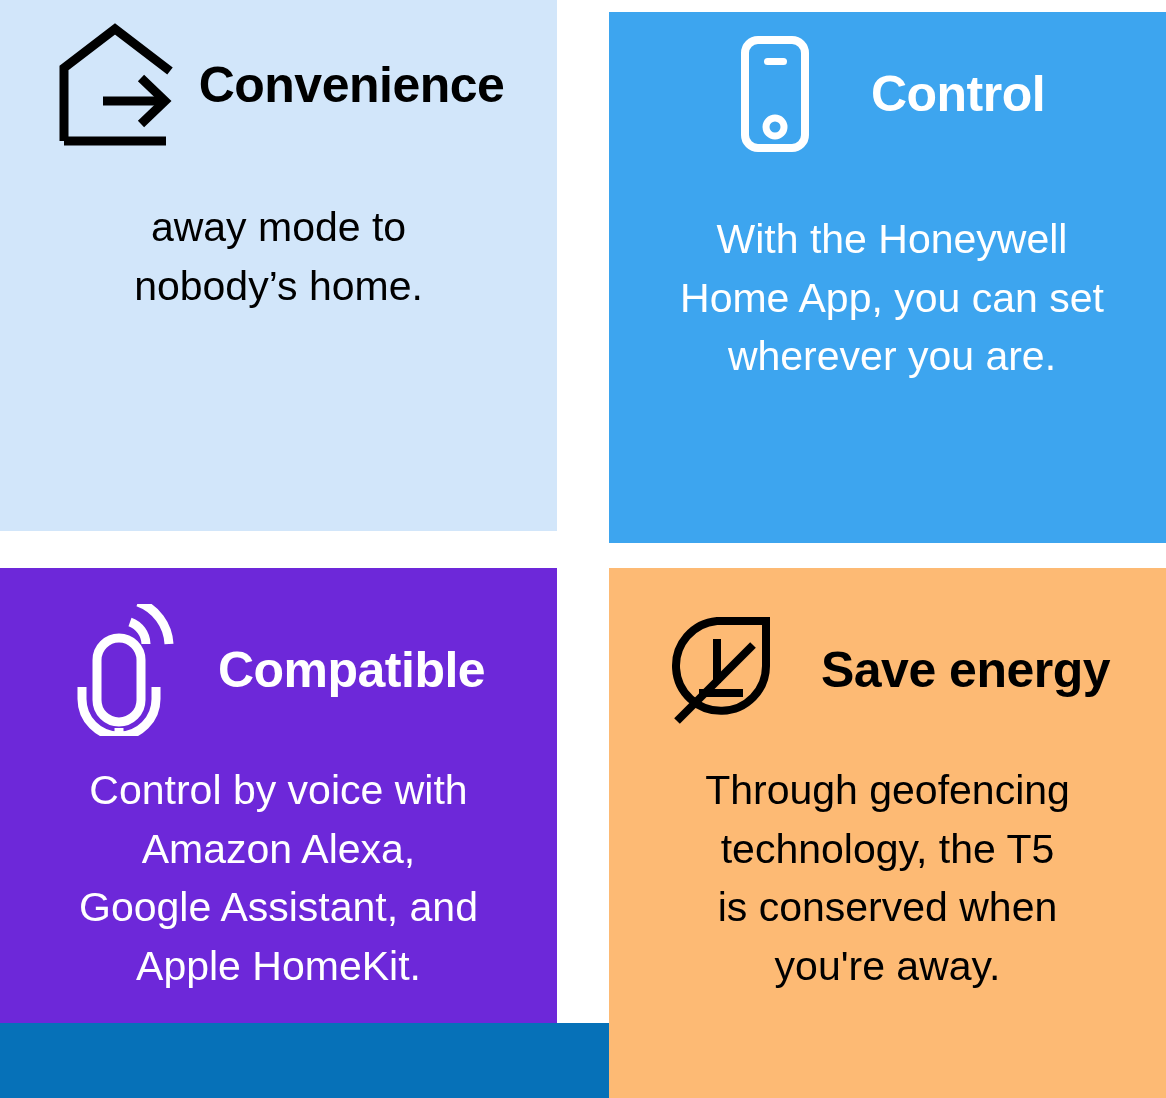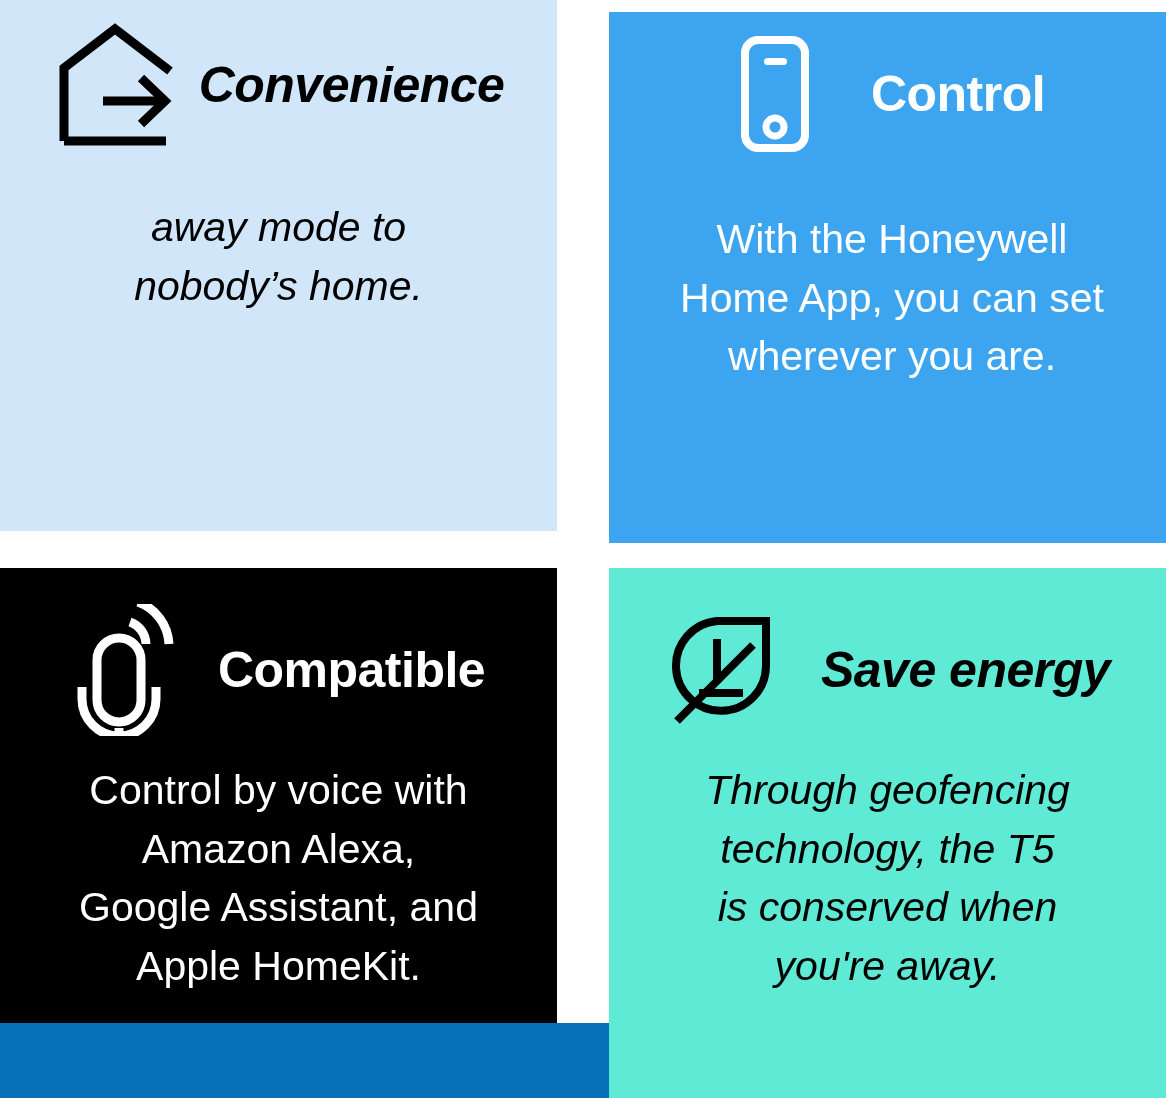--- a/index.html
+++ b/index.html
@@ -69,21 +69,21 @@
     font-weight: normal;
   }
   .card-convenience .card-body { margin-top: 38px; }
   .card-control .card-body     { margin-top: 38px; }
   .card-compatible .card-body  { margin-top: 18px; }
   .card-saveenergy .card-body  { margin-top: 18px; }
 
   .body-line { display: block; }
 
   
-  .ink-dark  { color: #000000; font-style: italic; }
+  .ink-dark  { color: #000000; }
   .ink-light { color: #ffffff; }
 </style>
 </head>
 <body>
 
 <div id="infographic">
 
   <div class="card card-convenience" style="background:#d2e6fa">
     <div class="card-head">
       <span class="card-icon">
@@ -113,21 +113,21 @@
       </span>
       <span class="card-title ink-light">Control</span>
     </div>
     <div class="card-body ink-light">
       <span class="body-line">With the Honeywell</span>
       <span class="body-line">Home App, you can set</span>
       <span class="body-line">wherever you are.</span>
     </div>
   </div>
 
-  <div class="card card-compatible" style="background:#000000">
+  <div class="card card-compatible" style="background:#6d28d9">
     <div class="card-head" style="gap:40px;">
       <span class="card-icon">
         <svg width="106" height="132" viewBox="0 0 106 132" fill="none" stroke="#ffffff" stroke-width="9" stroke-linecap="butt">
 
           <rect x="25" y="34" width="44" height="84" rx="22" ry="22" fill="none"></rect>
 
           <path d="M10,83 v12 a37,37 0 0 0 74,0 v-12" fill="none"></path>
 
           <line x1="47" y1="124" x2="47" y2="142"></line>
 
@@ -142,21 +142,21 @@
     <div class="card-body ink-light">
       <span class="body-line">Control by voice with</span>
       <span class="body-line">Amazon Alexa,</span>
       <span class="body-line">Google Assistant, and</span>
       <span class="body-line">Apple HomeKit.</span>
     </div>
   </div>
 
   <div class="card card-compatible-foot" style="background:#0671b8"></div>
 
-  <div class="card card-saveenergy" style="background:#5eead4">
+  <div class="card card-saveenergy" style="background:#fdba74">
     <div class="card-head" style="gap:40px;">
       <span class="card-icon">
         <svg width="116" height="118" viewBox="0 0 116 118" fill="none" stroke="#000000" stroke-width="8" stroke-linecap="butt" stroke-linejoin="miter">
 
           <path d="M101,10 H52 A45,45 0 1 0 101,55 Z" fill="none"></path>
 
           <line x1="12" y1="110" x2="88" y2="34"></line>
 
           <line x1="52" y1="28" x2="52" y2="72"></line>
 

